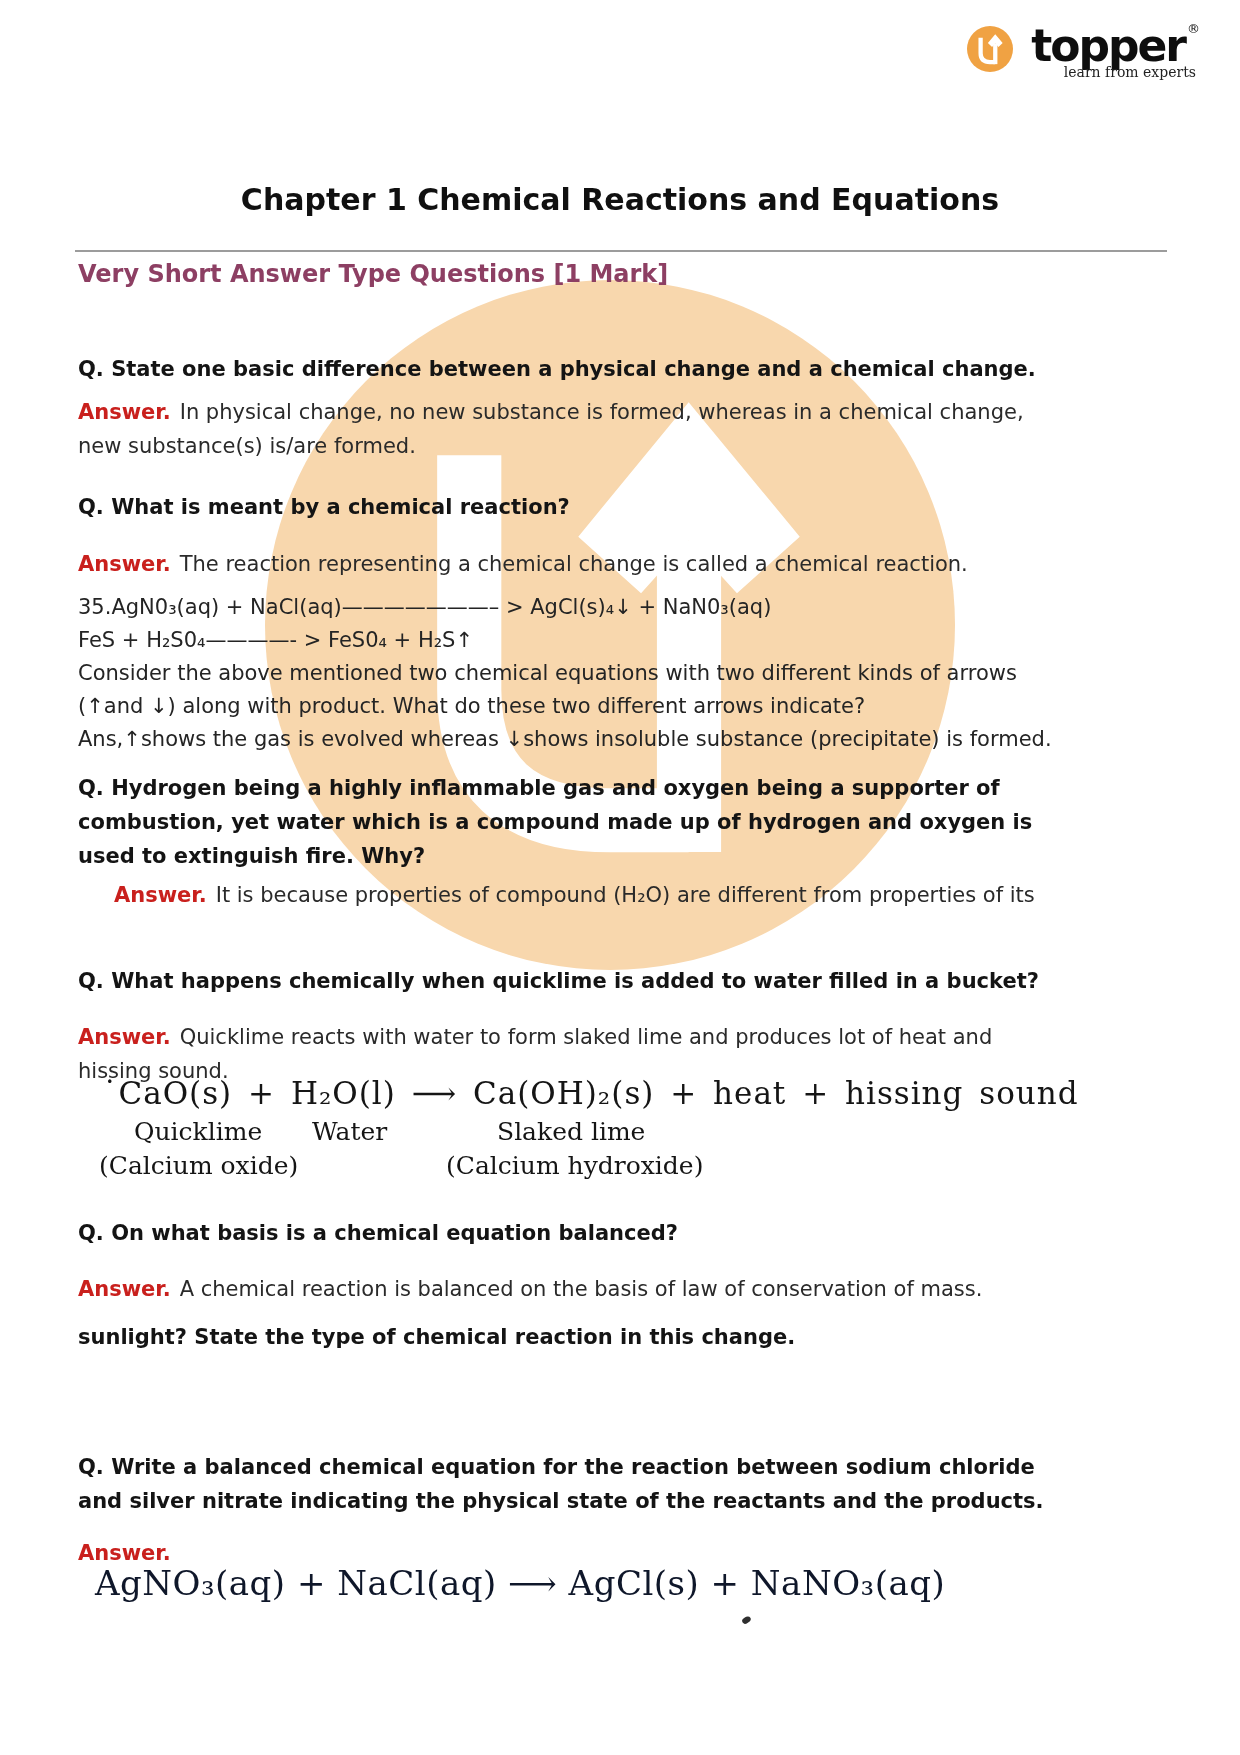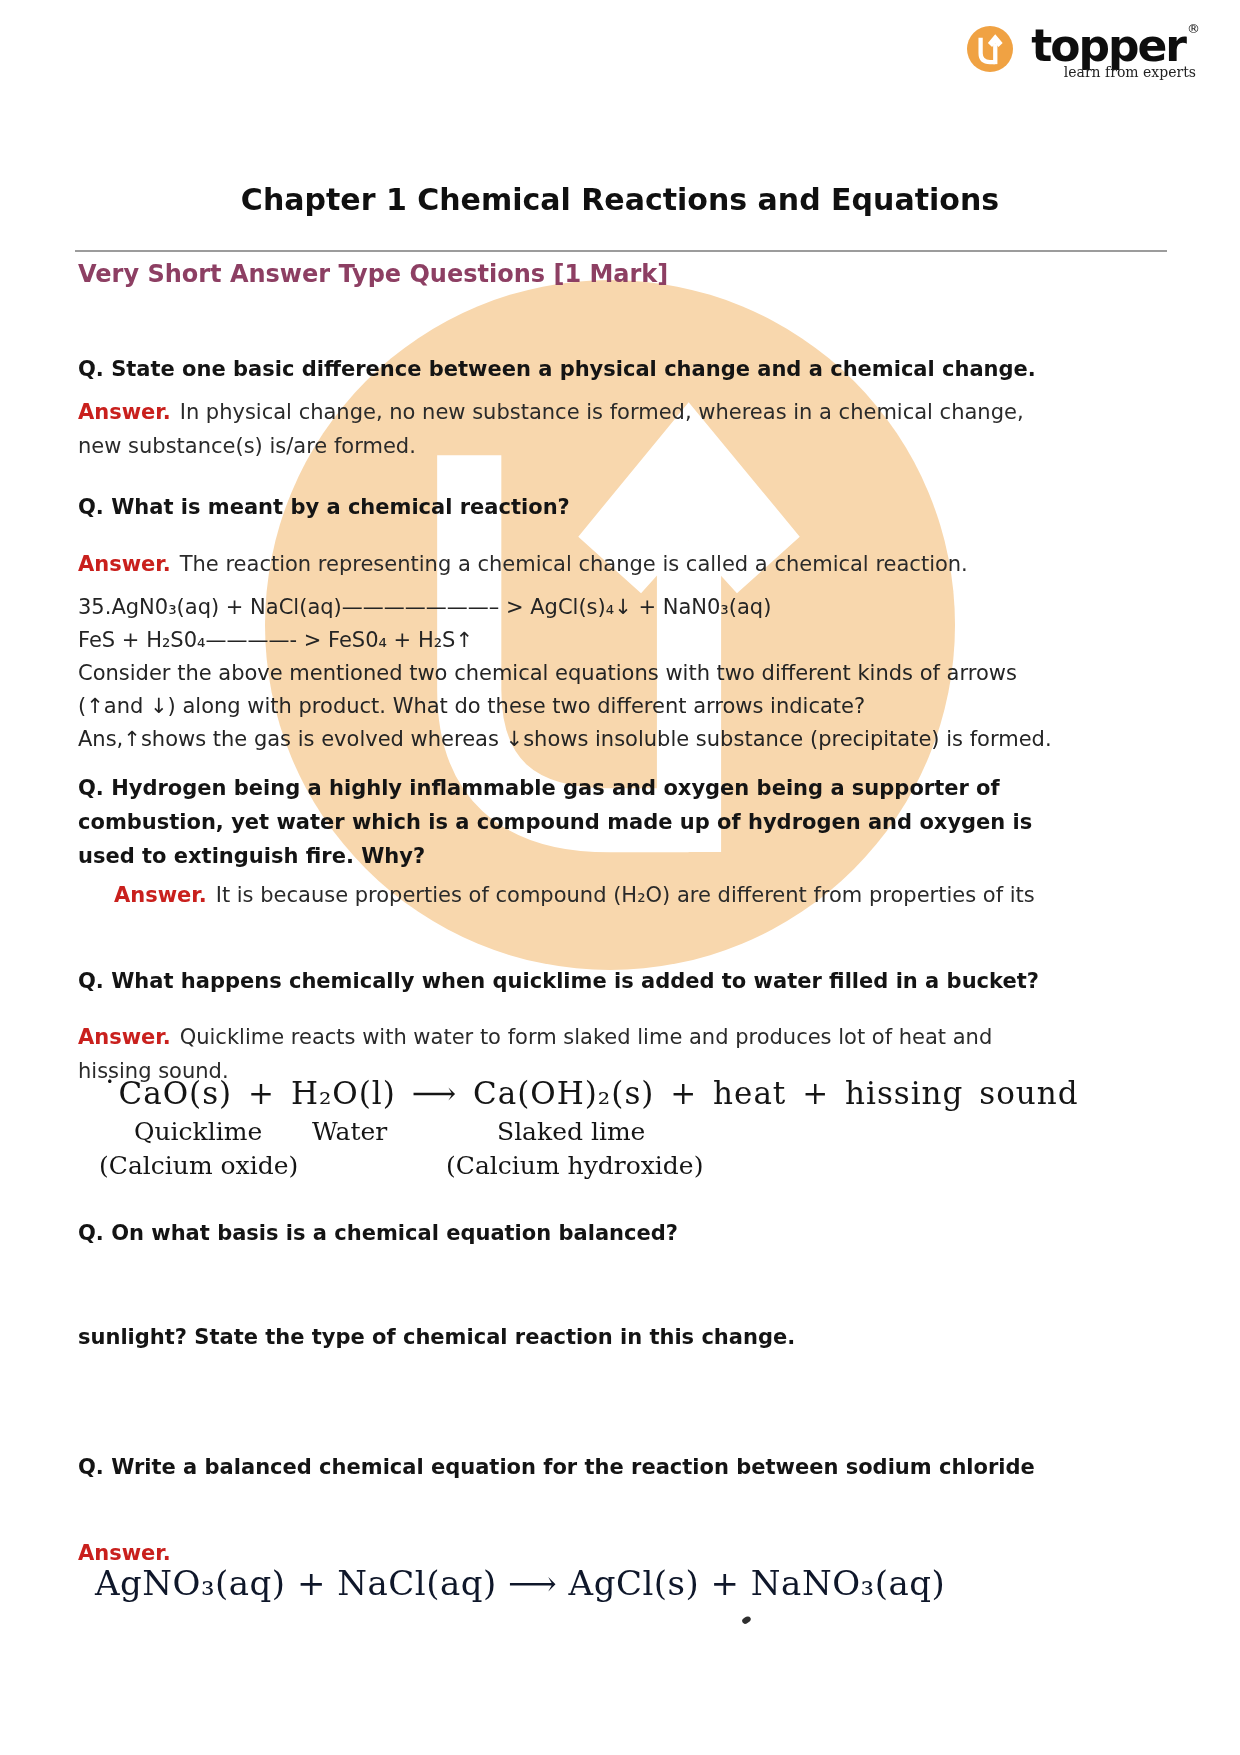--- a/index.html
+++ b/index.html
@@ -131,27 +131,31 @@
       <div class="eq1-lab lab-quicklime">Quicklime</div>
       <div class="eq1-lab lab-water">Water</div>
       <div class="eq1-lab lab-slaked">Slaked lime</div>
       <div class="eq1-sub sub-oxide">(Calcium oxide)</div>
       <div class="eq1-sub sub-hydroxide">(Calcium hydroxide)</div>
     </div>
 
     <div class="block q q5">
       <div class="ln">Q. On what basis is a chemical equation balanced?</div>
     </div>
+    <div class="block a5">
+      <div class="ln"><span class="alabel">Answer.</span><span>A chemical reaction is balanced on the basis of law of conservation of mass.</span></div>
+    </div>
 
     <div class="block q q6">
       <div class="ln">sunlight? State the type of chemical reaction in this change.</div>
     </div>
 
     <div class="block q q7">
       <div class="ln">Q. Write a balanced chemical equation for the reaction between sodium chloride</div>
+      <div class="ln">and silver nitrate indicating the physical state of the reactants and the products.</div>
     </div>
     <div class="block a7">
       <div class="ln"><span class="alabel">Answer.</span></div>
     </div>
 
     <div class="eq2">AgNO₃(aq) + NaCl(aq) ⟶ AgCl(s) + NaNO₃(aq)</div>
 
     <div class="artifact"></div>
 
   </div>

